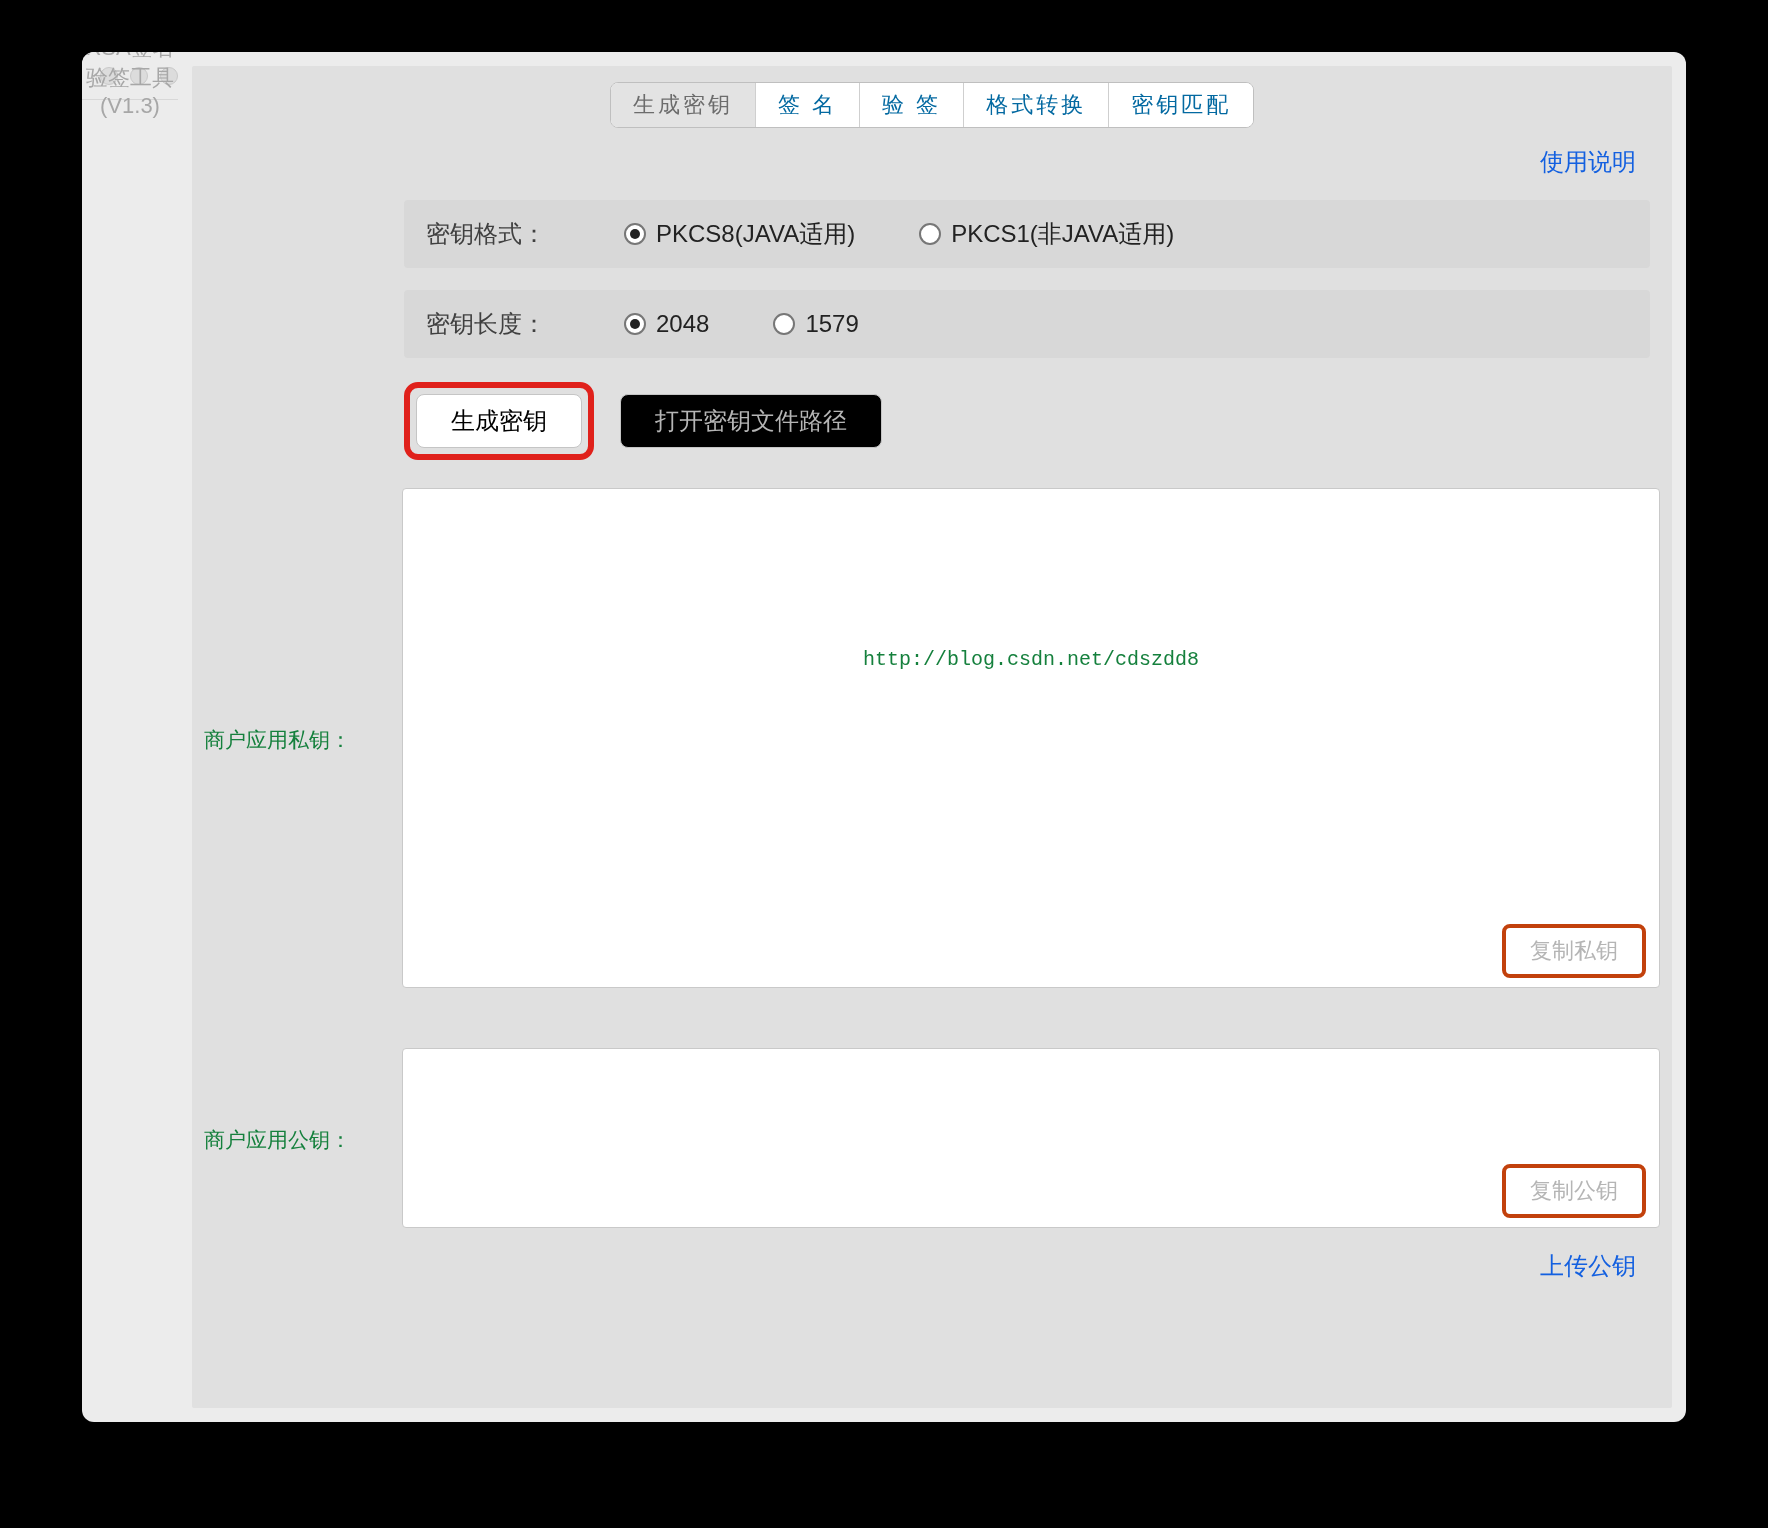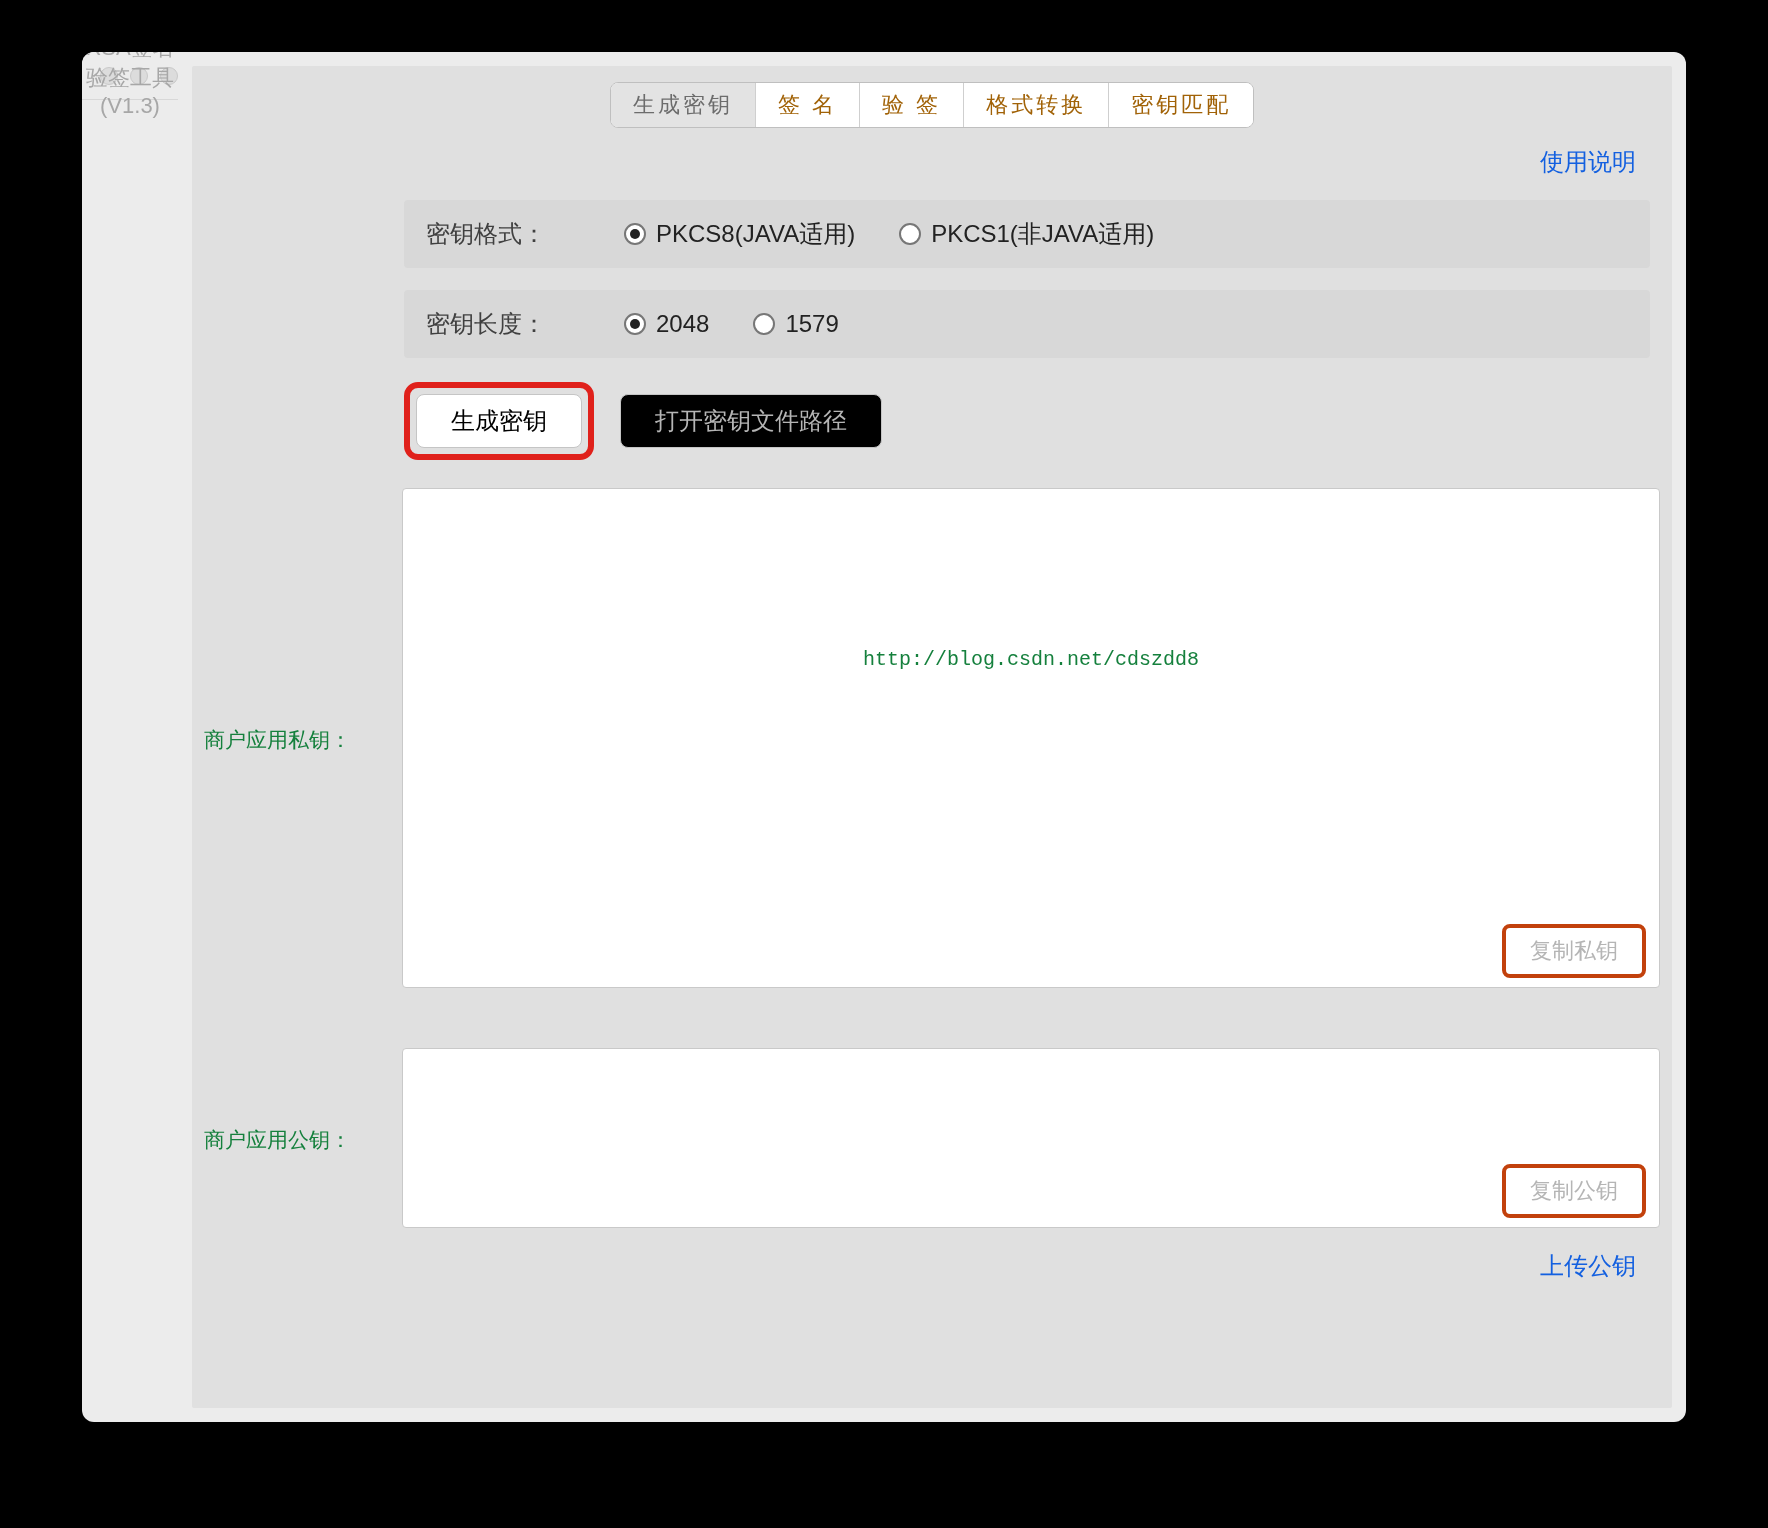--- a/index.html
+++ b/index.html
@@ -65,21 +65,21 @@
       border: 1px solid #bfbfbf;
       border-radius: 8px;
       overflow: hidden;
       background: #fff;
     }
     .seg button {
       font-size: 22px;
       padding: 7px 22px;
       border: none;
       background: #fff;
-      color: #a16207;
+      color: #0369a1;
       border-right: 1px solid #cfcfcf;
       cursor: pointer;
       letter-spacing: 3px;
     }
     .seg button:last-child { border-right: none; }
     .seg button.active { background: #e3e3e3; color: #6c6c6c; }
     .link-row {
       text-align: right;
       padding: 18px 24px 0 0;
     }
@@ -96,21 +96,21 @@
       padding: 18px 22px;
       display: flex;
       align-items: center;
       gap: 48px;
     }
     .option-row .lbl {
       font-size: 24px;
       color: #404040;
       width: 150px;
     }
-    .radio-group { display: flex; gap: 44px; flex: 1; }
+    .radio-group { display: flex; gap: 64px; flex: 1; }
     .radio {
       display: flex; align-items: center; gap: 10px;
       font-size: 24px; color: #222; cursor: pointer;
     }
     .radio .dot {
       width: 22px; height: 22px; border-radius: 50%;
       border: 2px solid #777; background: #fff;
       display: inline-flex; align-items: center; justify-content: center;
       flex: 0 0 auto;
     }

